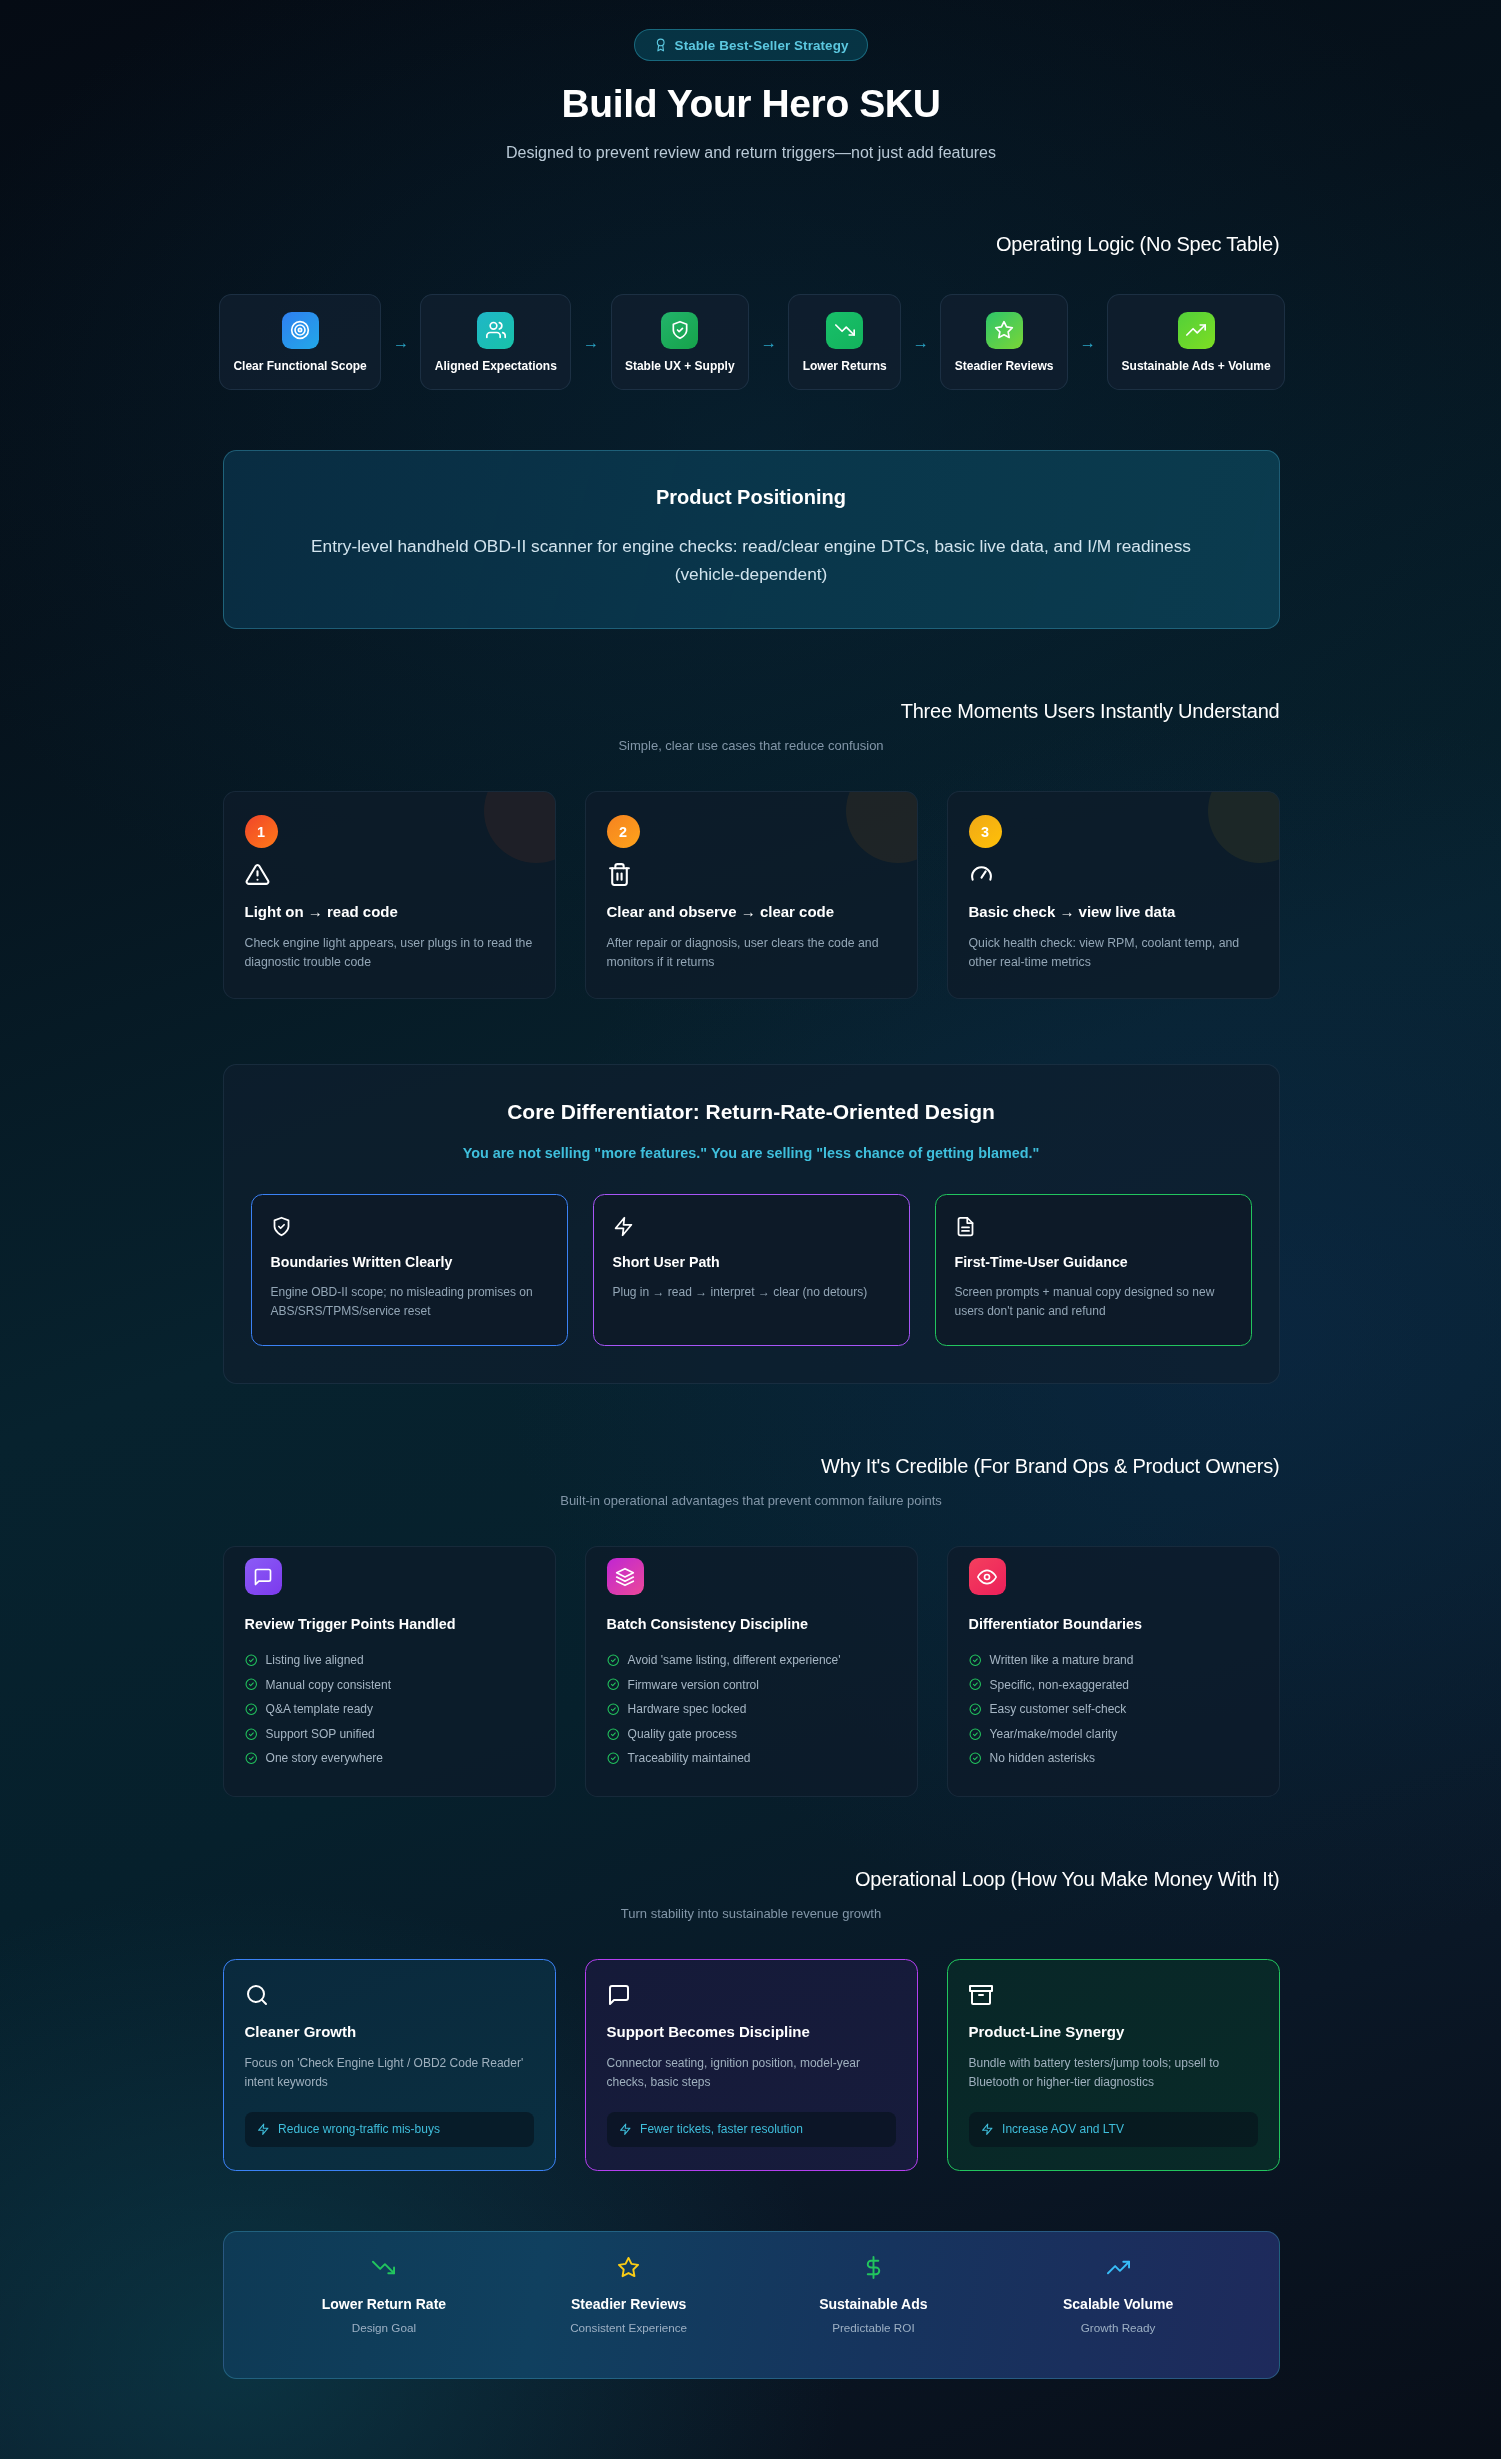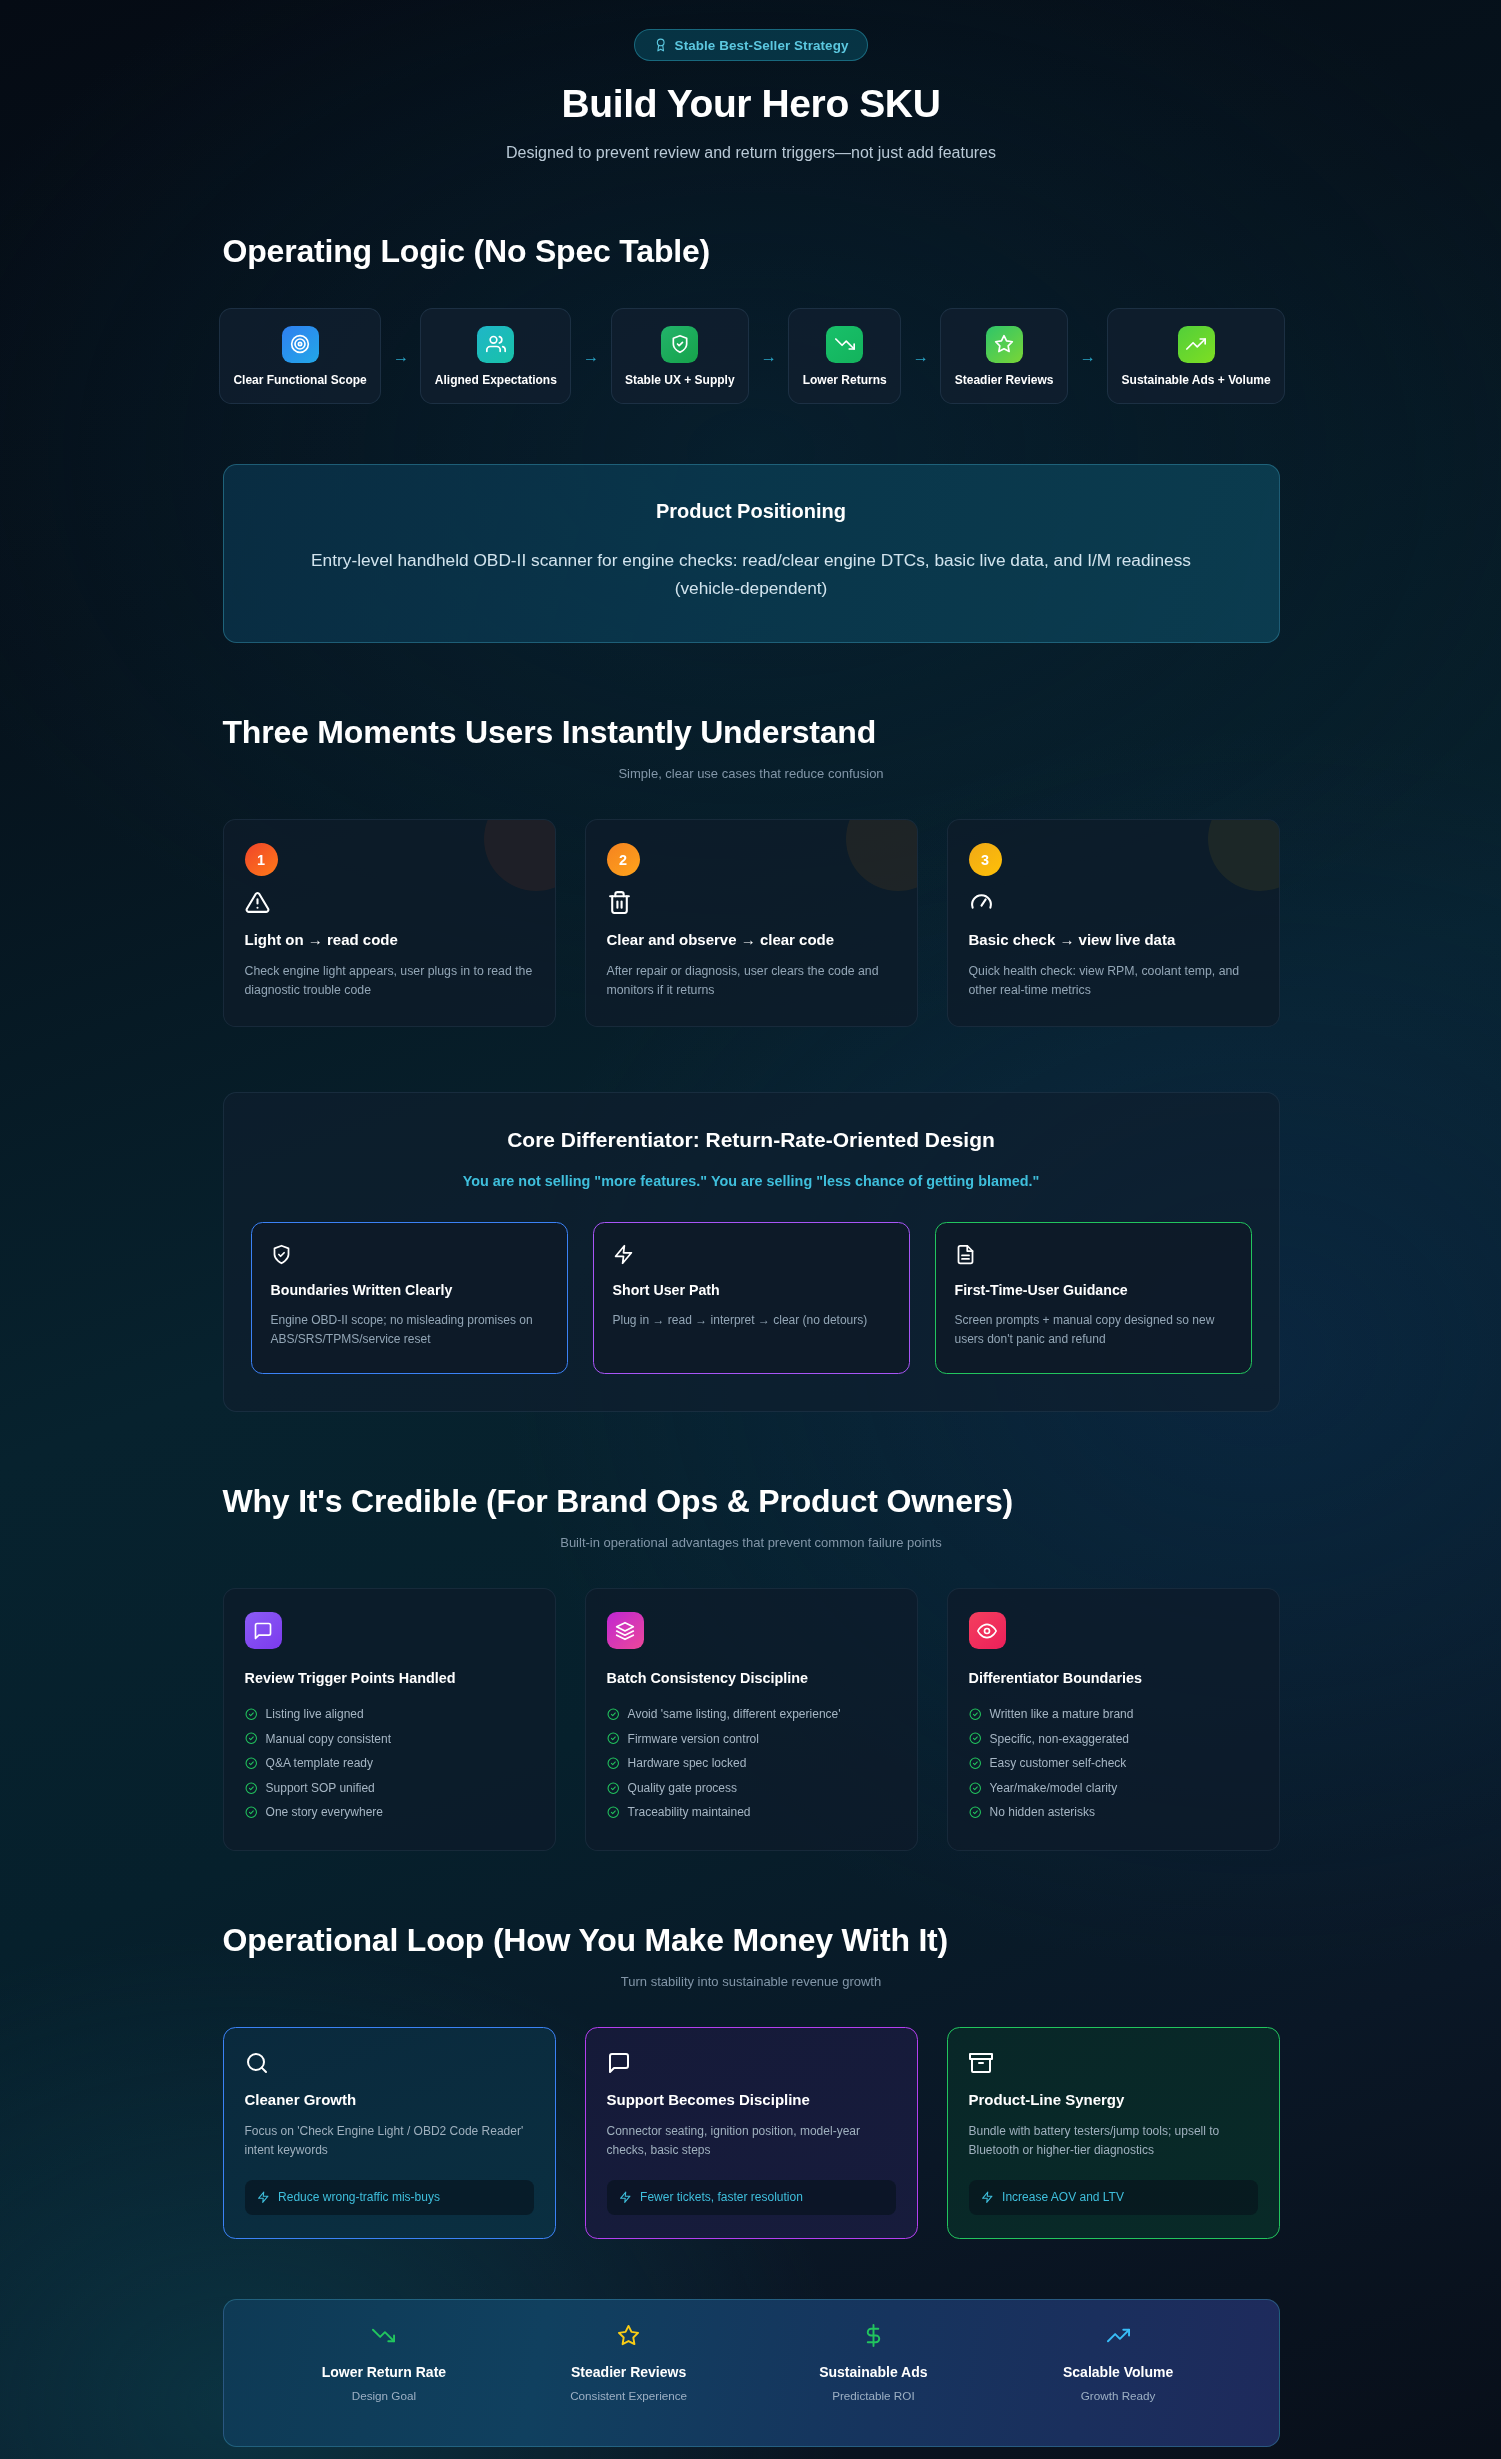--- a/index.html
+++ b/index.html
@@ -39,21 +39,21 @@
   .badge svg{width:13.4px;height:13.4px;display:block;}
   .hero h1{
     margin-top:21px;font-size:39px;font-weight:800;letter-spacing:-0.4px;color:#ffffff;
   }
   .hero .sub{
     margin-top:18px;font-size:16px;color:#b9c9d6;font-weight:400;
   }
 
   
   .sec{margin-top:71px;}
-  .sec-title{text-align:left;font-size:32px;font-weight:700;color:#ffffff;letter-spacing:-0.2px;}
+  .sec-title{text-align:right;font-size:20px;font-weight:400;color:#ffffff;letter-spacing:-0.2px;}
   .sec-sub{text-align:center;margin-top:15.4px;font-size:13px;color:#8296a8;}
 
   
   .flow{
     display:flex;align-items:center;justify-content:center;
     gap:0;margin-top:38px;width:1502px;margin-left:calc(50% - 750px);
     padding:0 163px;
   }
   .flow-card{
     background:rgba(16,30,46,0.82);
@@ -125,21 +125,21 @@
   .dcard.b3{border:1.4px solid #22c55e;}
   .dcard .dic{color:#ffffff;}
   .dcard .dic svg{width:21px;height:21px;display:block;}
   .dcard h4{margin-top:16.3px;font-size:14.2px;font-weight:700;color:#ffffff;}
   .dcard p{margin-top:13.4px;font-size:12px;line-height:1.62;color:#93a6b6;}
 
   
   .cred{
     background:rgba(14,27,41,0.72);
     border:1px solid rgba(52,76,98,0.3);
-    border-radius:12.5px;padding:23px 21px 25px;
+    border-radius:12.5px;padding:11px 21px 25px;
   }
   .cred-ic{
     width:37px;height:37px;border-radius:9.6px;display:flex;align-items:center;justify-content:center;
   }
   .cred-ic svg{width:20px;height:20px;display:block;}
   .cred h4{margin-top:21px;font-size:14.4px;font-weight:700;color:#ffffff;}
   .cred ul{margin-top:15.4px;list-style:none;}
   .cred li{display:flex;align-items:center;gap:8.6px;font-size:12px;color:#a6b6c4;padding:5.3px 0;}
   .cred li svg{width:12.5px;height:12.5px;flex:0 0 auto;display:block;color:#22c55e;}
 

